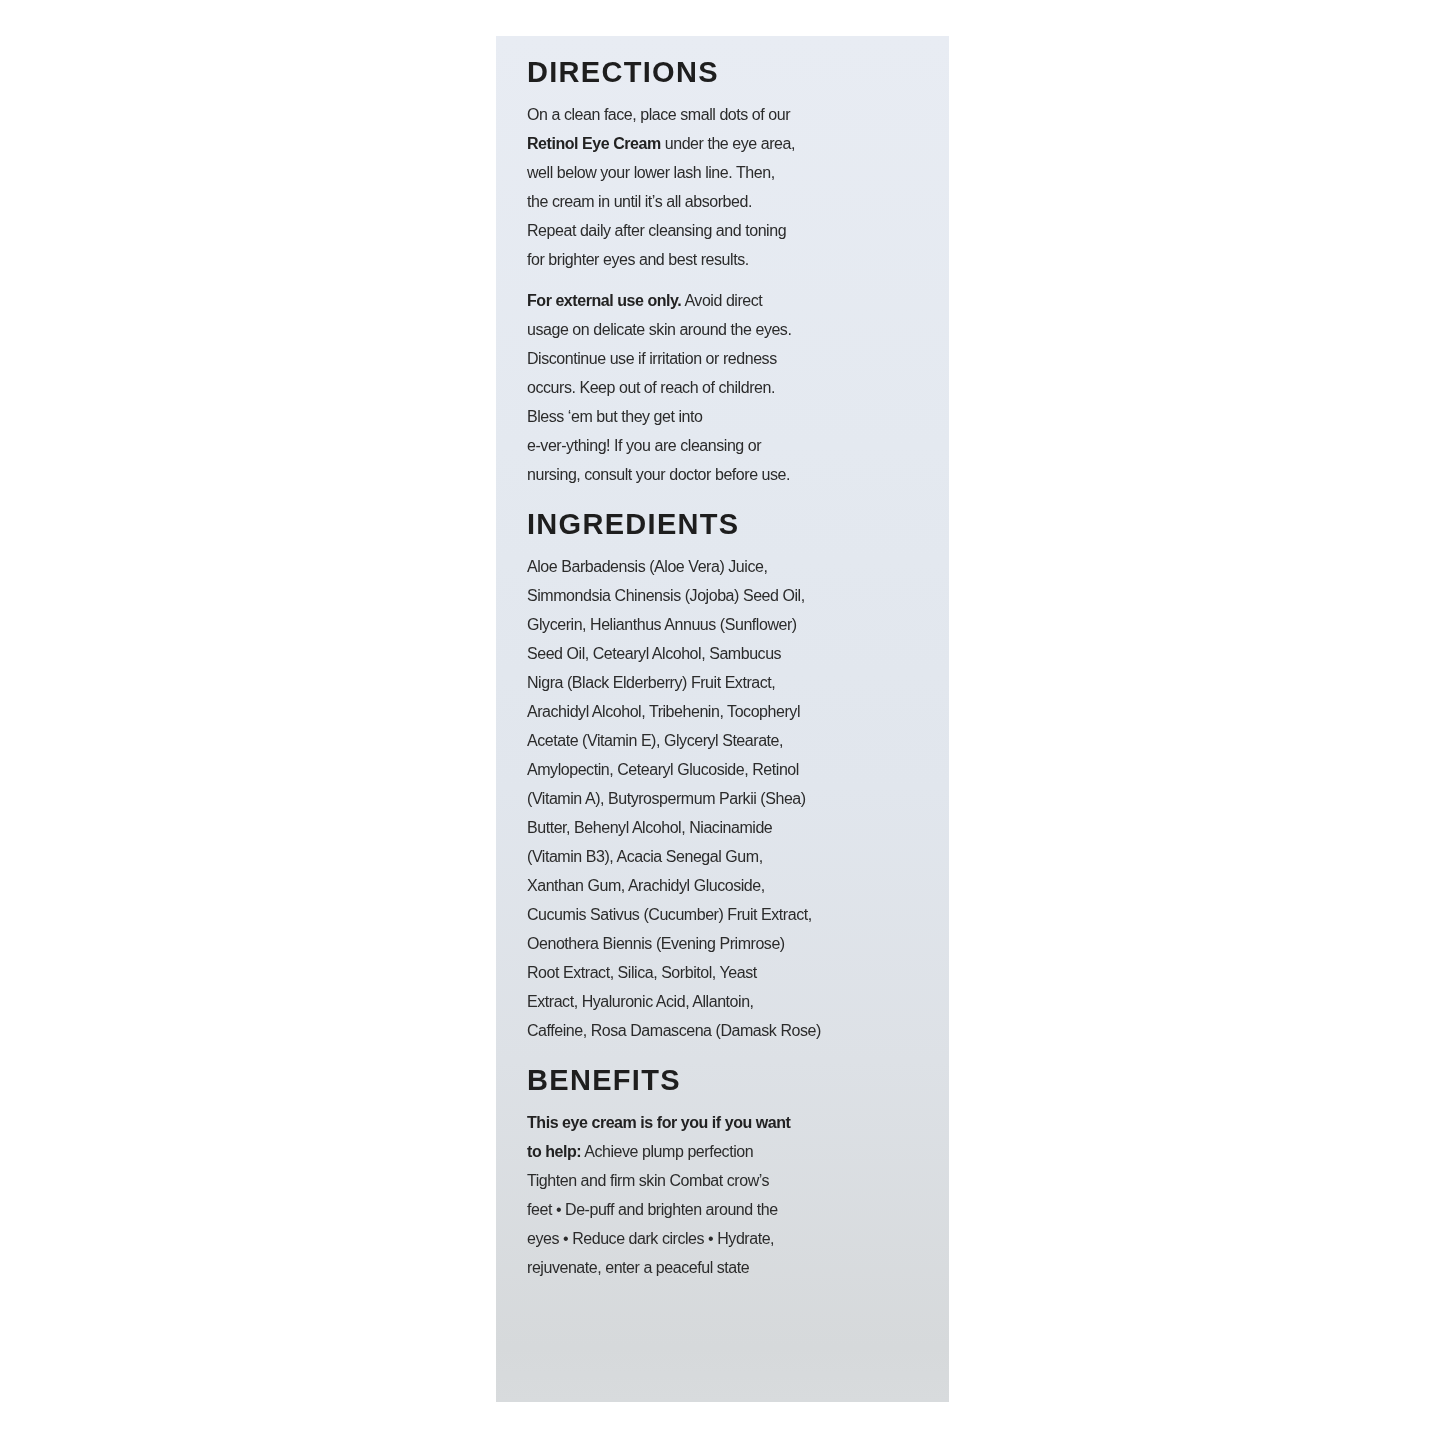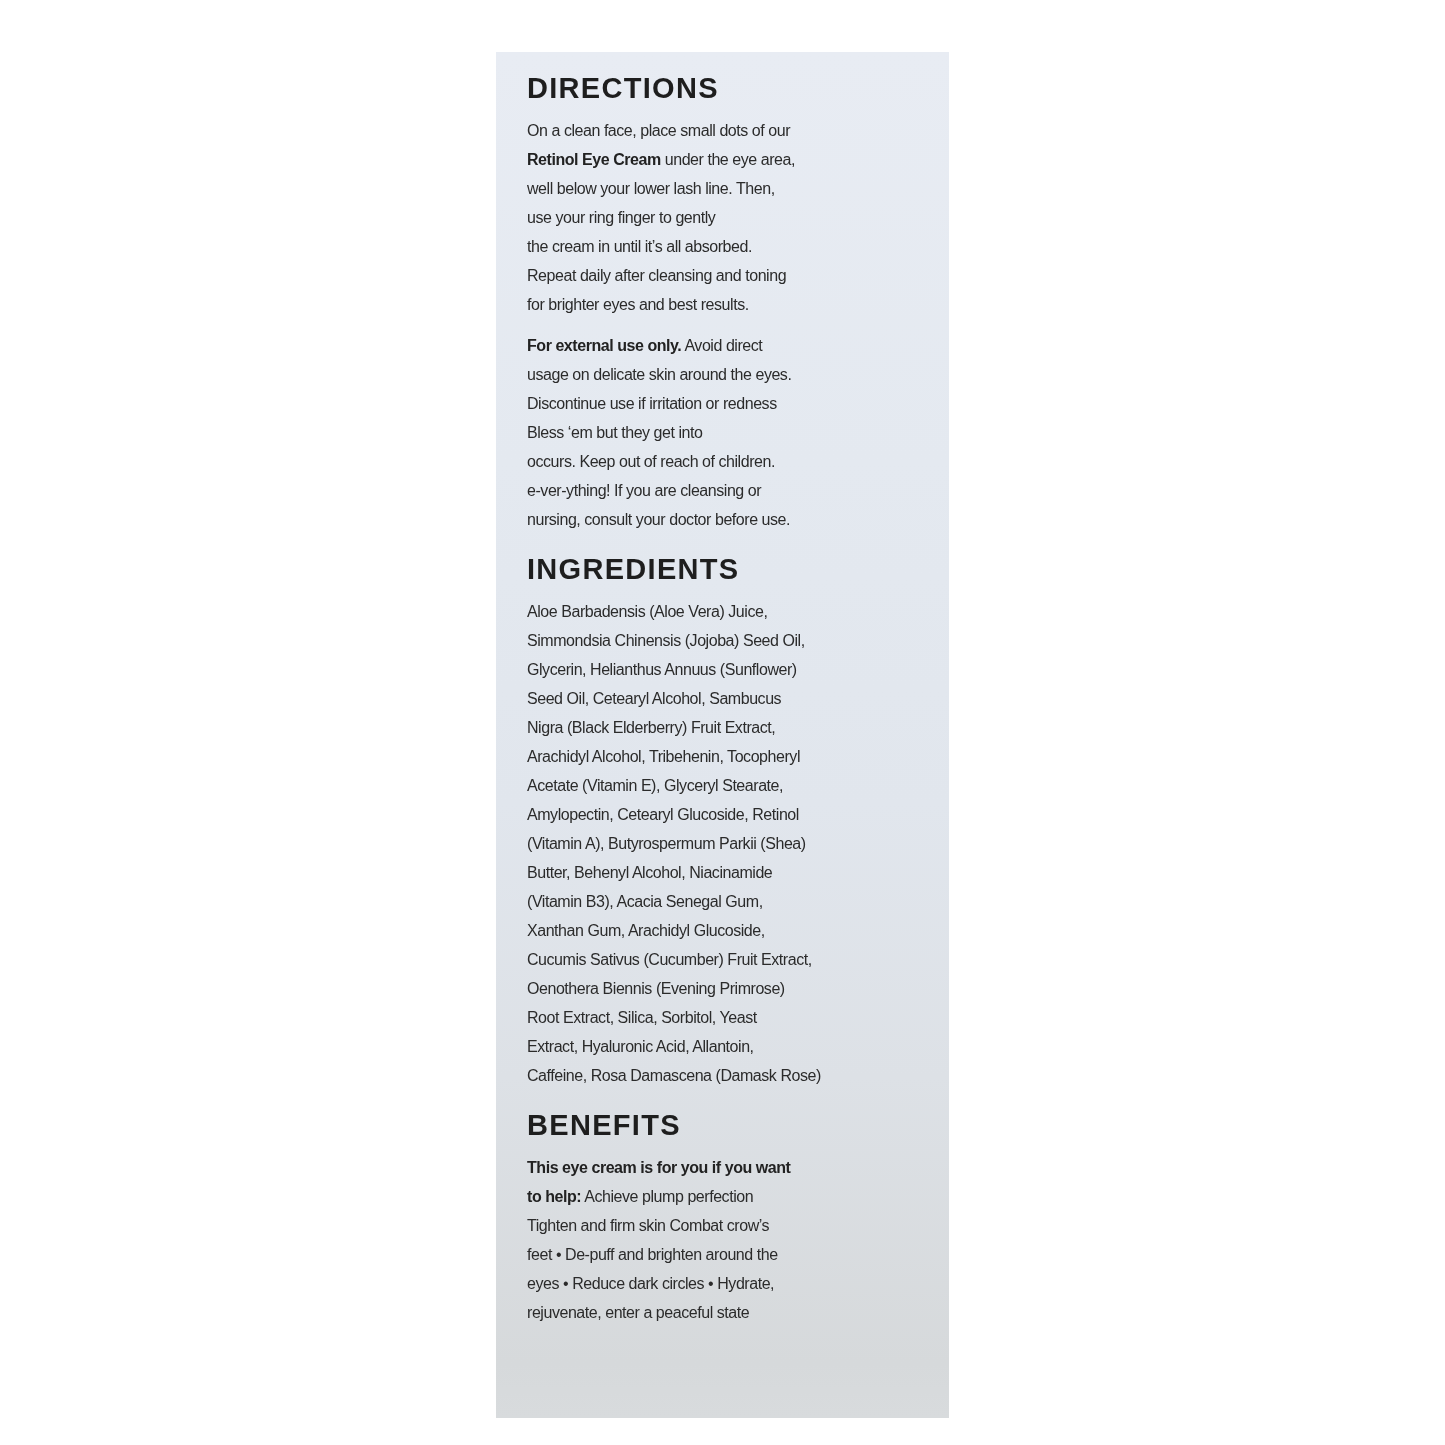--- a/index.html
+++ b/index.html
@@ -13,21 +13,21 @@
   .page {
     position: relative;
     width: 1445px;
     height: 1445px;
     background: #ffffff;
     overflow: hidden;
   }
   .panel {
     position: absolute;
     left: 496px;
-    top: 52px;
+    top: 36px;
     width: 453px;
     height: 1366px;
     background: linear-gradient(180deg,
       #e8ecf3 0%,
       #e4e9f0 30%,
       #e1e6ed 55%,
       #dde1e6 75%,
       #d6d9db 96%,
       #d8dbdd 100%);
     box-sizing: border-box;
@@ -65,31 +65,30 @@
 <body>
 
 <div class="page">
   <main class="panel" id="panel">
       <section class="section">
         <h2 class="heading">DIRECTIONS</h2>
         <p class="body">
           <span class="line"><span class="seg">On a clean face, place small dots of our</span></span>
           <span class="line"><b class="bold-seg">Retinol Eye Cream</b><span class="seg"> under the eye area,</span></span>
           <span class="line"><span class="seg">well below your lower lash line. Then,</span></span>
-          <span class="line"><span class="seg">use your ring finger to gently</span></span>
           <span class="line"><span class="seg">the cream in until it’s all absorbed.</span></span>
           <span class="line"><span class="seg">Repeat daily after cleansing and toning</span></span>
           <span class="line"><span class="seg">for brighter eyes and best results.</span></span>
         </p>
         <p class="body">
           <span class="line"><b class="bold-seg">For external use only.</b><span class="seg"> Avoid direct</span></span>
           <span class="line"><span class="seg">usage on delicate skin around the eyes.</span></span>
           <span class="line"><span class="seg">Discontinue use if irritation or redness</span></span>
+          <span class="line"><span class="seg">occurs. Keep out of reach of children.</span></span>
           <span class="line"><span class="seg">Bless ‘em but they get into</span></span>
-          <span class="line"><span class="seg">occurs. Keep out of reach of children.</span></span>
           <span class="line"><span class="seg">e-ver-ything! If you are cleansing or</span></span>
           <span class="line"><span class="seg">nursing, consult your doctor before use.</span></span>
         </p>
       </section>
       <section class="section">
         <h2 class="heading">INGREDIENTS</h2>
         <p class="body">
           <span class="line"><span class="seg">Aloe Barbadensis (Aloe Vera) Juice,</span></span>
           <span class="line"><span class="seg">Simmondsia Chinensis (Jojoba) Seed Oil,</span></span>
           <span class="line"><span class="seg">Glycerin, Helianthus Annuus (Sunflower)</span></span>

